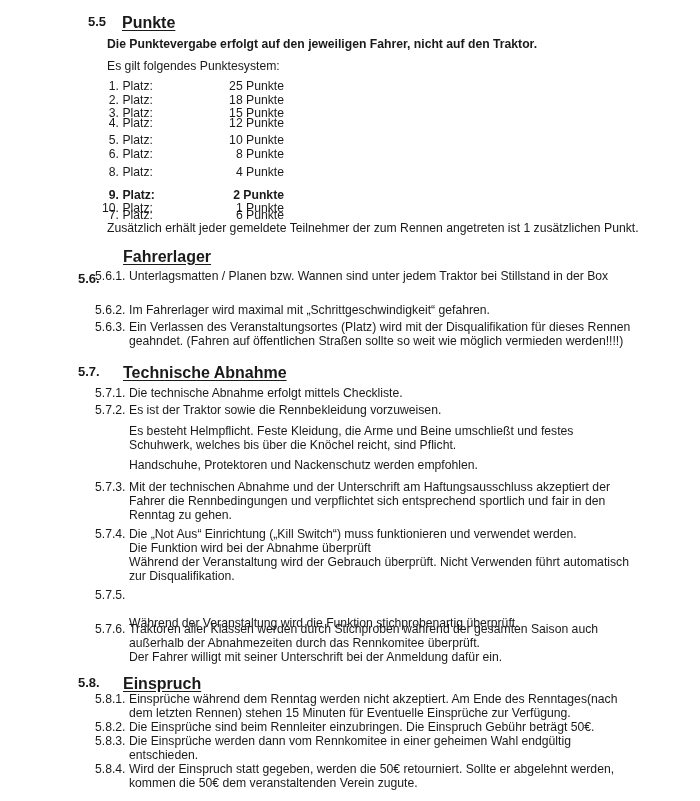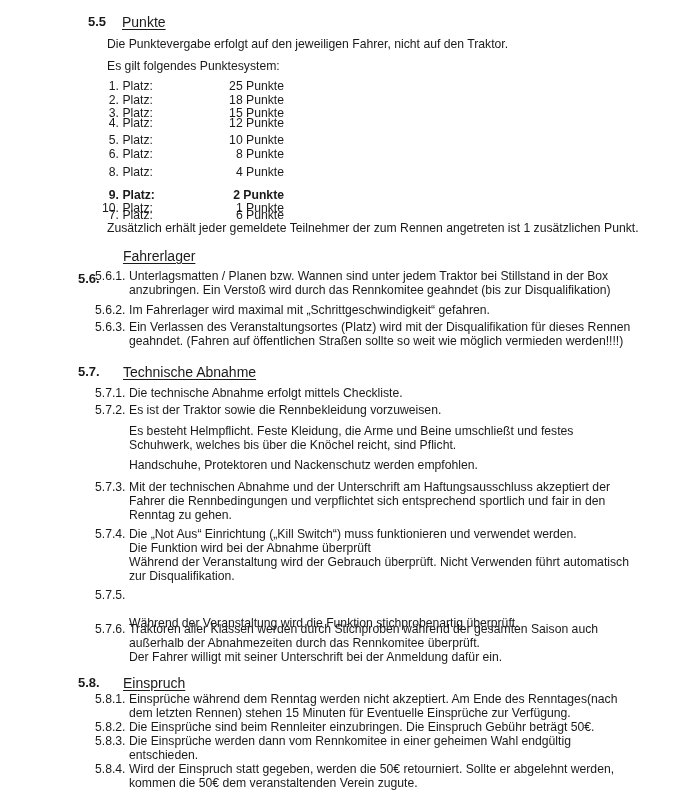--- a/index.html
+++ b/index.html
@@ -3,22 +3,22 @@
   <meta charset="utf-8">
   <style>
     html, body { margin: 0; padding: 0; background: #ffffff; }
     body {
       width: 700px; height: 801px; position: relative; overflow: hidden;
       font-family: "Liberation Sans", sans-serif; color: #1a1a1a;
       font-size: 12.2px;
     }
     .abs { position: absolute; white-space: nowrap; }
     .h-num { font-weight: bold; font-size: 13px; }
-    .h-title { font-weight: normal; font-size: 14px; text-decoration: underline; text-underline-offset: 2px; }
-    .bold { font-weight: normal; }
+    .h-title { font-weight: bold; font-size: 16px; text-decoration: underline; text-underline-offset: 2px; }
+    .bold { font-weight: bold; }
     .row { position: absolute; left: 0; width: 700px; height: 14px; }
     .pl { position: absolute; left: 102px; width: 70px; text-align: left; }
     .pl-num { display: inline-block; width: 17px; text-align: right; }
     .pt { position: absolute; left: 200px; width: 84px; text-align: right; }
     .sub-num { position: absolute; left: 95px; }
     .sub-text { position: absolute; left: 129px; line-height: 14.1px; white-space: nowrap; }
   </style>
 </head>
 <body>
 
@@ -75,21 +75,20 @@
 </div>
 
 <div>
   <span class="abs h-num" style="left:78px; top:248px;margin-top:23px;">5.6.</span>
   <span class="abs h-title" style="left:123px; top:248px;">Fahrerlager</span>
 
   <div class="abs" style="left:0; top:269px;">
     <span class="sub-num">5.6.1.</span>
     <div class="sub-text">
       <div>Unterlagsmatten / Planen bzw. Wannen sind unter jedem Traktor bei Stillstand in der Box</div>
-      <div>anzubringen. Ein Verstoß wird durch das Rennkomitee geahndet (bis zur Disqualifikation)</div>
     </div>
   </div>
   <div class="abs" style="left:0; top:303px;">
     <span class="sub-num">5.6.2.</span>
     <div class="sub-text">
       <div>Im Fahrerlager wird maximal mit „Schrittgeschwindigkeit“ gefahren.</div>
     </div>
   </div>
   <div class="abs" style="left:0; top:320px;">
     <span class="sub-num">5.6.3.</span>

